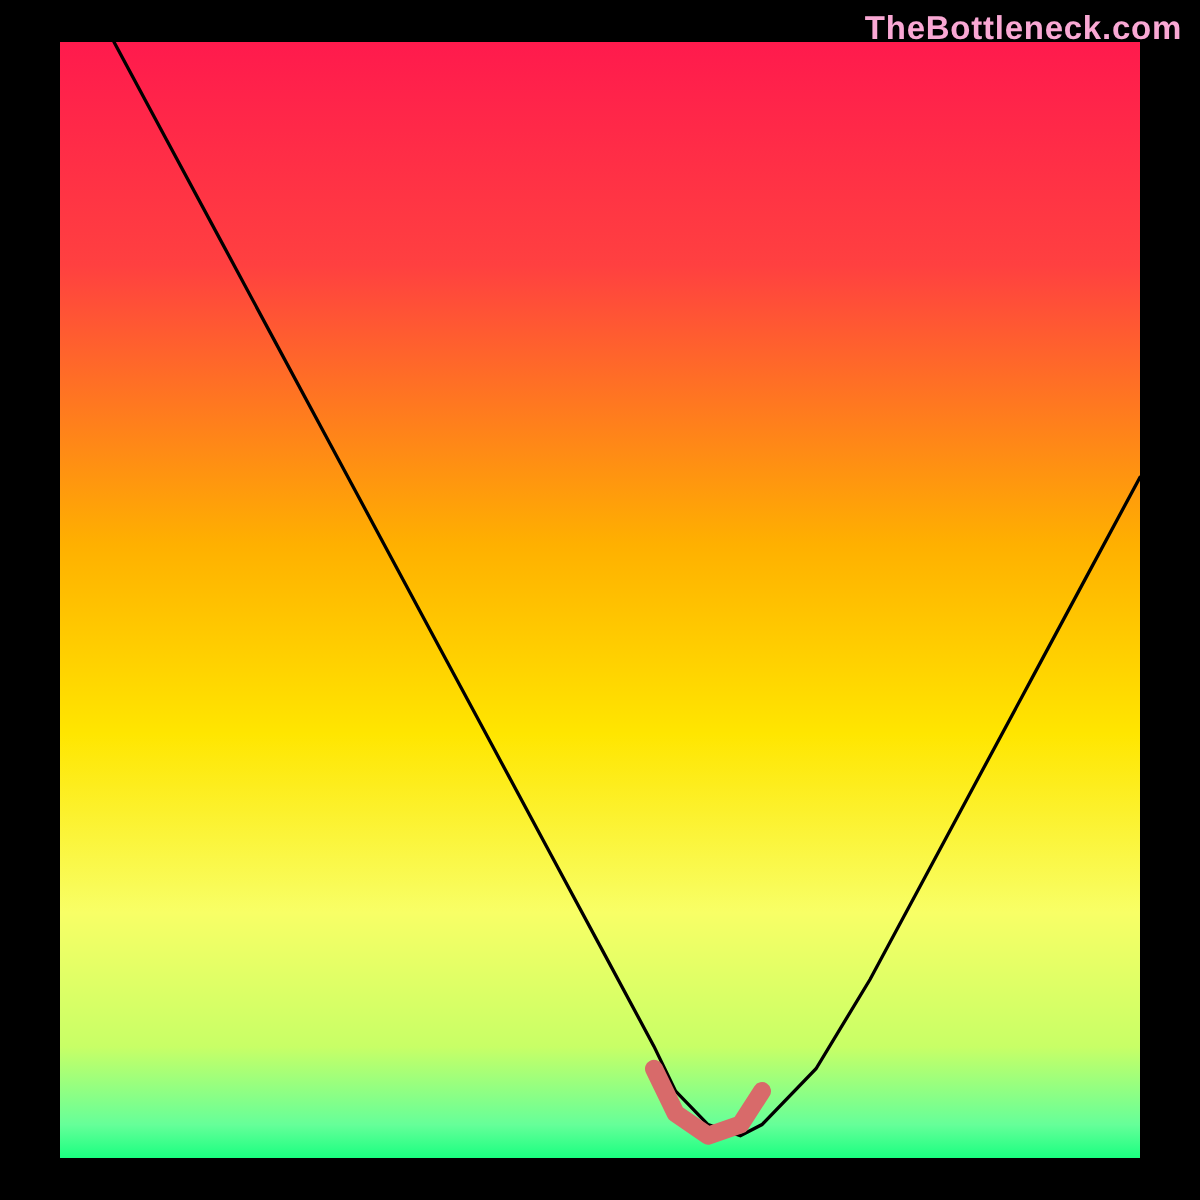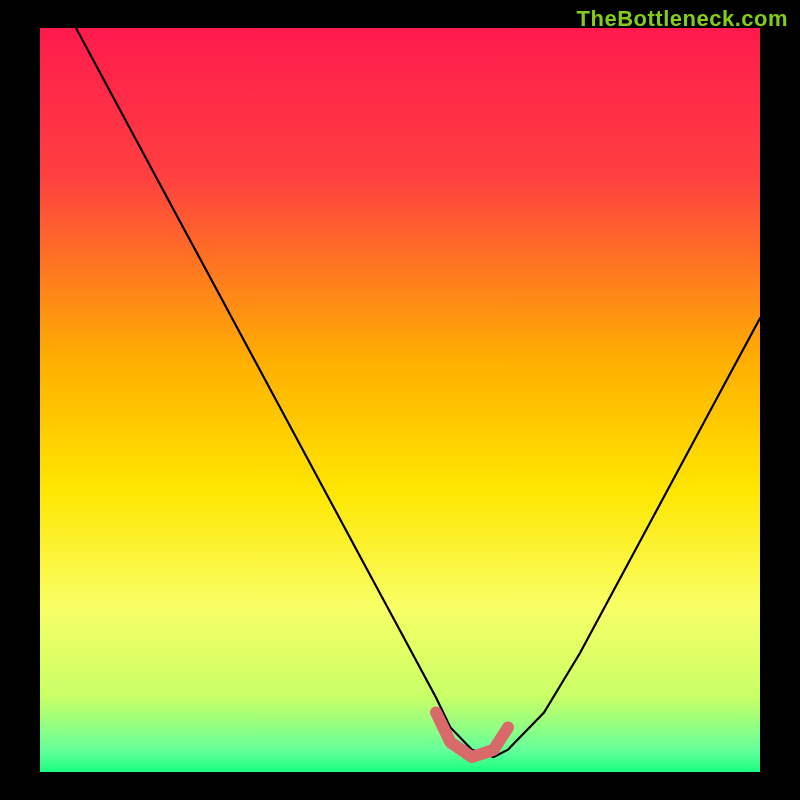--- a/index.html
+++ b/index.html
@@ -14,21 +14,21 @@
   .frame {
     position: relative;
     width: 800px;
     height: 800px;
     background: #000;
   }
   .watermark {
     position: absolute;
     top: 6px;
     right: 12px;
-    color: #84cc16;
+    color: #f9a8d4;
     font-size: 22px;
     font-weight: 600;
     letter-spacing: 0.5px;
     z-index: 10;
   }
   .plot {
     position: absolute;
     left: 40px;
     top: 28px;
     width: 720px;

